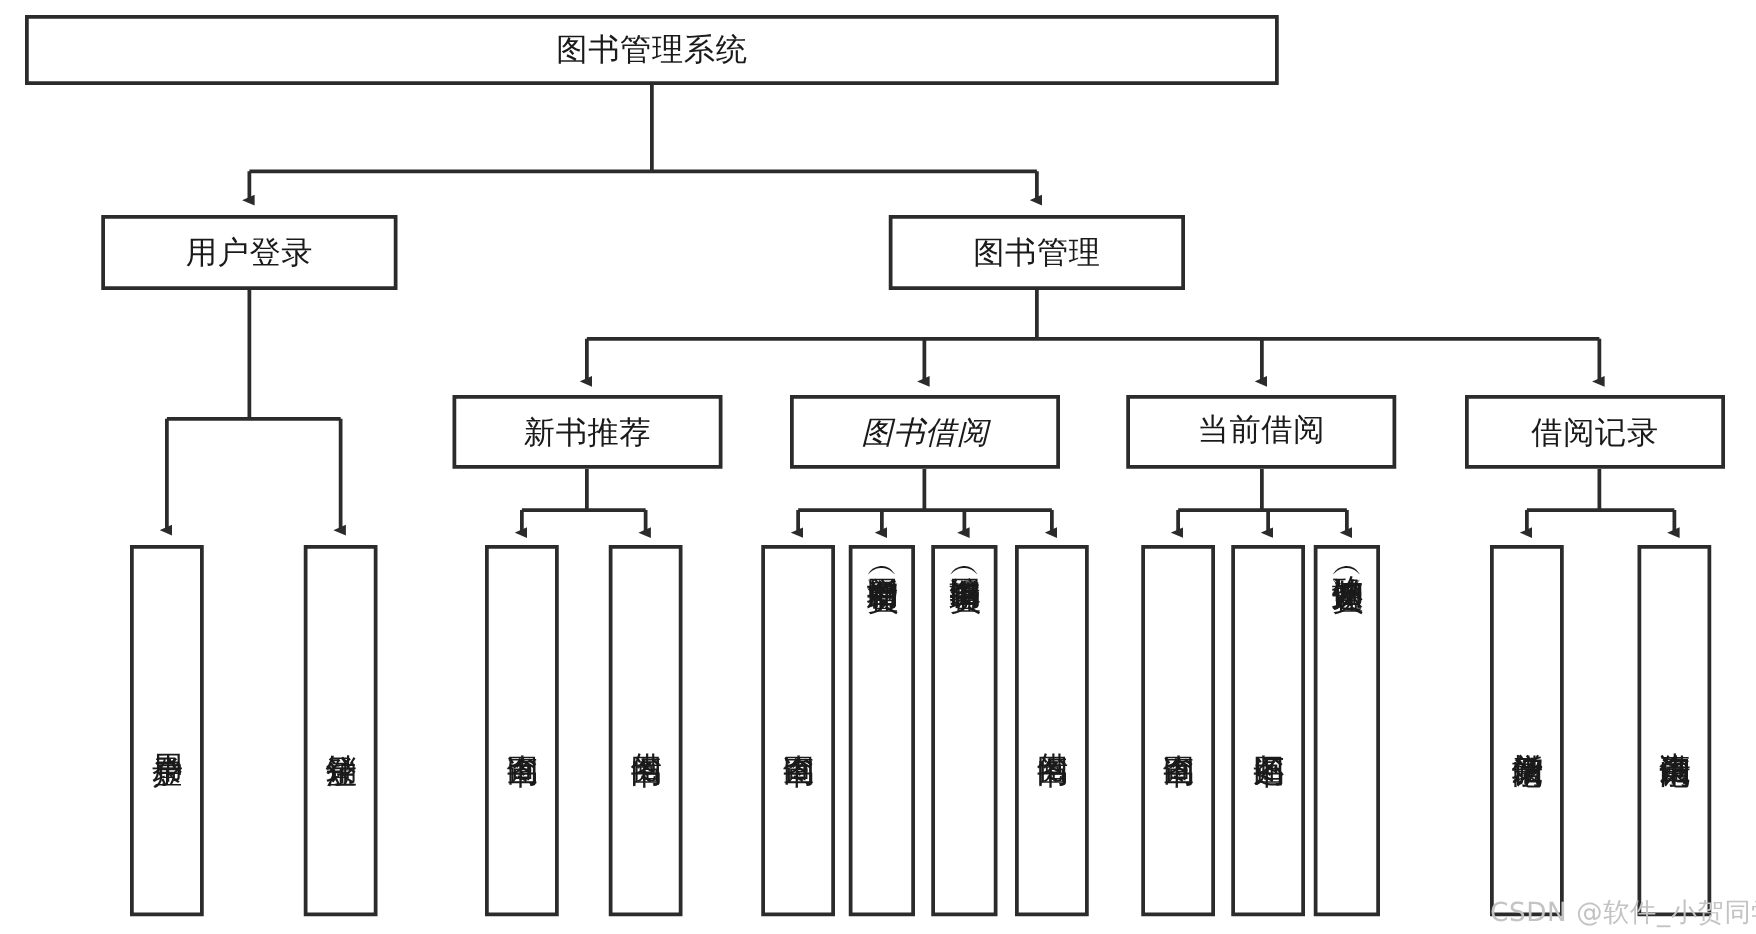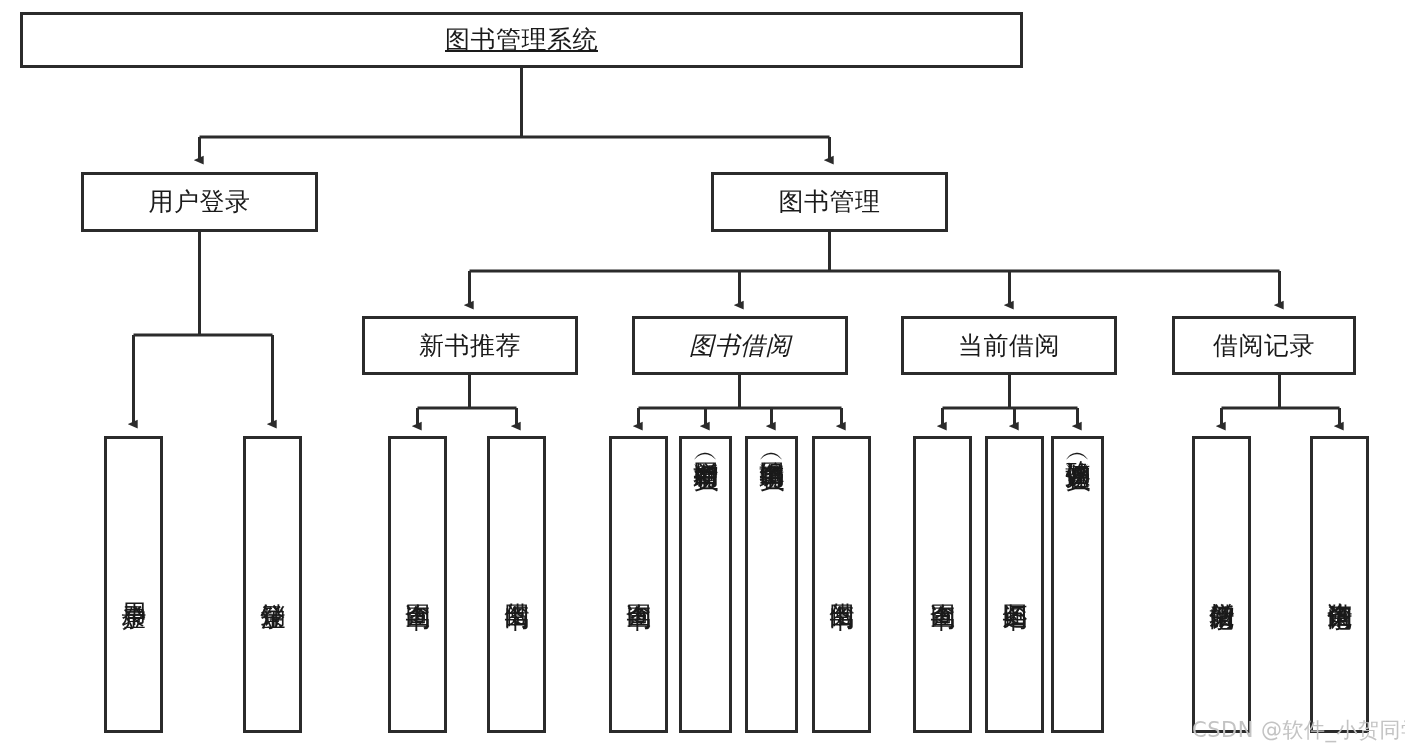--- a/index.html
+++ b/index.html
@@ -134,41 +134,41 @@
     </g>
 
     <g stroke="#2b2b2b" stroke-width="3" fill="none">
       <path d="M1279.5,375 L1279.5,408"></path>
       <path d="M1221.5,408 L1339.5,408"></path>
       <path d="M1221.5,408 L1221.5,426" marker-end="url(#arrow)"></path>
       <path d="M1339.5,408 L1339.5,426" marker-end="url(#arrow)"></path>
     </g>
   </svg>
 
-  <div class="node-box" style="left: 20px; top: 12px; width: 1003px; height: 56px; text-decoration: underline;">
+  <div class="node-box" style="left: 20px; top: 12px; width: 1003px; height: 56px;">
     <span class="node-label">图书管理系统</span>
   </div>
 
   <div class="node-box" style="left: 81px; top: 172px; width: 237px; height: 60px;">
     <span class="node-label">用户登录</span>
   </div>
   <div class="node-box" style="left: 711px; top: 172px; width: 237px; height: 60px; text-align: center;">
     <span class="node-label">图书管理</span>
   </div>
 
   <div class="node-box" style="left: 362px; top: 316px; width: 216px; height: 59px; justify-content: center;">
     <span class="node-label">新书推荐</span>
   </div>
   <div class="node-box" style="left: 632px; top: 316px; width: 216px; height: 59px; font-style: italic;">
     <span class="node-label">图书借阅</span>
   </div>
-  <div class="node-box" style="left: 901px; top: 316px; width: 216px; height: 59px;">
+  <div class="node-box" style="left: 901px; top: 316px; width: 216px; height: 59px; font-family: Liberation Mono, monospace;">
     <span class="node-label">当前借阅</span>
   </div>
-  <div class="node-box" style="left: 1172px; top: 316px; width: 184px; height: 59px;">
+  <div class="node-box" style="left: 1172px; top: 316px; width: 208px; height: 59px;">
     <span class="node-label">借阅记录</span>
   </div>
 
   <div class="leaf-box" style="left: 104px; top: 436px; width: 59px; height: 297px;">
     <span class="leaf-label">用户登录</span>
   </div>
   <div class="leaf-box" style="left: 243px; top: 436px; width: 59px; height: 297px;">
     <span class="leaf-label">注销登录</span>
   </div>
   <div class="leaf-box" style="left: 388px; top: 436px; width: 59px; height: 297px;">

